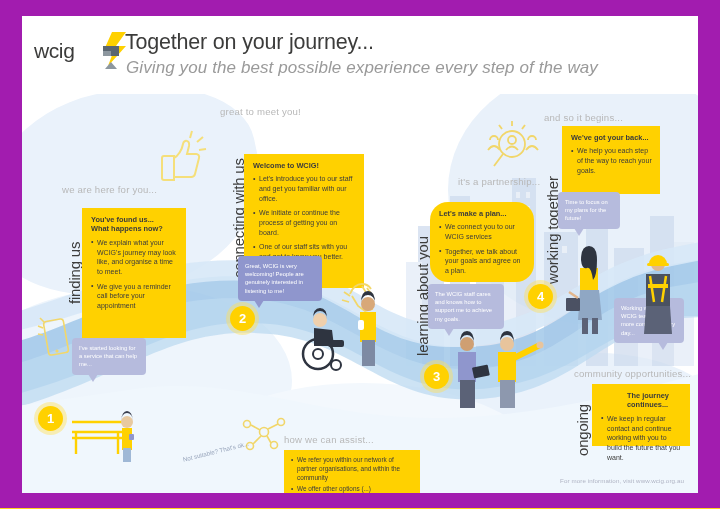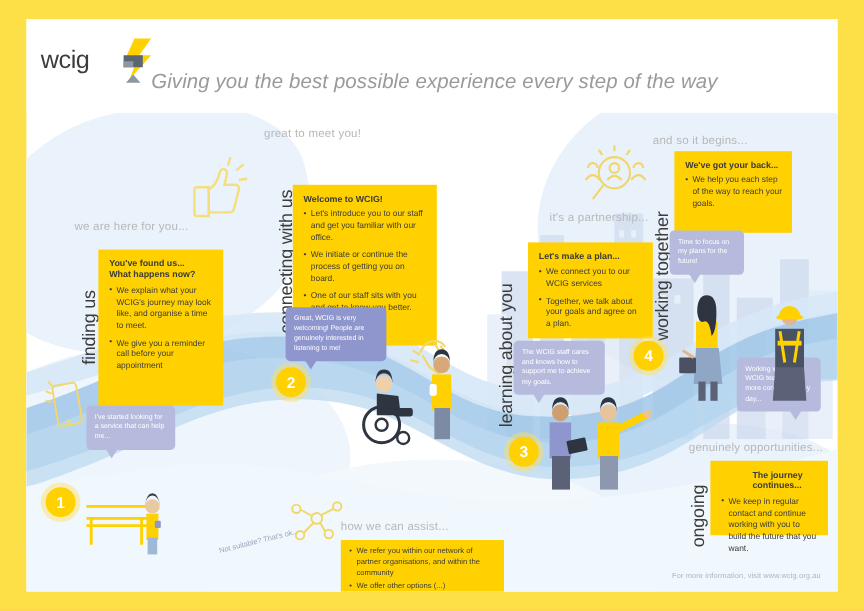--- a/index.html
+++ b/index.html
@@ -3,21 +3,21 @@
 <meta charset="utf-8">
 <style>
   html,body{margin:0;padding:0;}
   body{
     width:720px;height:509px;overflow:hidden;
     font-family:"Liberation Sans","DejaVu Sans",sans-serif;
     background:#ffd21e;
   }
   #poster{
     position:relative;width:720px;height:508px;
-    background:#fde047;
+    background:#a21caf;
     box-sizing:border-box;
   }
   
   .card{
     position:absolute;left:22px;top:16px;width:676px;height:477px;
     background:#ffffff;overflow:hidden;
   }
   
   .bg{position:absolute;pointer-events:none;}
   .blob-a{left:-40px;top:75px;width:280px;height:200px;background:#eaf2fb;border-radius:50%/60% 40% 55% 45%;transform:rotate(-12deg);}
@@ -148,20 +148,21 @@
     <div class="hdr">
       <div class="logo">
         <span class="logo-word">wcig</span>
         <svg class="logo-mark" width="40" height="48" viewBox="0 0 40 48">
           <path d="M20 2 L34 2 L24 16 L34 16 L16 36 L22 20 L12 20 Z" fill="#ffd100"></path>
           <path d="M11 16 L27 16 L27 26 L11 26 Z" fill="#5b6670"></path>
           <path d="M11 21 L19 21 L19 26 L11 26 Z" fill="#8d979f"></path>
           <path d="M13 39 L19 32 L25 39 Z" fill="#8d979f"></path>
         </svg>
       </div>
+      <div class="title">Together on your journey...</div>
       <div class="subtitle">Giving you the best possible experience every step of the way</div>
     </div>
 
     <div class="kicker" style="left:40px;top:168px;">we are here for you...</div>
     <div class="vlabel" style="left:44px;top:288px;">finding us</div>
 
     <div class="ybox" style="left:60px;top:192px;width:104px;height:130px;">
       <span class="bt" style="white-space: pre-line;">You've found us...
 What happens now?</span>
       <ul>
@@ -242,21 +243,21 @@
         <rect x="78" y="72" width="13" height="26" fill="#7d8aa3"></rect>
         <circle cx="84" cy="36" r="7" fill="#d8a878"></circle>
         <path d="M77 35 a7 8 0 0 1 14 0 q0 -12 -7 -12 t-7 12z" fill="#2e3440"></path>
         <rect x="74" y="52" width="6" height="10" rx="2" fill="#ffffff"></rect>
       </g>
     </svg>
 
     <div class="kicker" style="left:392px;top:160px;margin-left:44px;">it's a partnership...</div>
     <div class="vlabel" style="left:392px;top:340px;">learning about you</div>
 
-    <div class="ybox" style="left:418px;top:186px;width:104px;height:80px;">
+    <div class="ybox" style="left:408px;top:186px;width:104px;height:80px;border-radius:18px;">
       <span class="bt" style="white-space: pre-line;">Let's make a plan...</span>
       <ul>
         <li>We connect you to our WCIG services</li>
         <li>Together, we talk about your goals and agree on a plan.</li>
       </ul>
     </div>
 
     <div class="bubble lt" style="left:406px;top:268px;width:76px;">The WCIG staff cares and knows how to support me to achieve my goals.</div>
 
     <svg class="icon" style="left:318px;top:248px;" width="46" height="58" viewBox="0 0 46 58">
@@ -332,21 +333,21 @@
         <rect x="86" y="42" width="24" height="34" fill="#4a5160"></rect>
         <path d="M86 74 h24 l2 28 h-28 z" fill="#5b6277"></path>
         <rect x="88" y="52" width="20" height="4" fill="#ffd100"></rect>
         <path d="M90 44 l4 26 M106 44 l-4 26" stroke="#ffd100" stroke-width="2.5" fill="none"></path>
         <circle cx="98" cy="32" r="7" fill="#e2b78e"></circle>
         <path d="M89 32 a9 9 0 0 1 18 0 z" fill="#ffd100"></path>
         <rect x="87" y="31" width="22" height="3" rx="1.5" fill="#ffd100"></rect>
       </g>
     </svg>
 
-    <div class="kicker" style="left:552px;top:352px;">genuinely opportunities...</div>
+    <div class="kicker" style="left:552px;top:352px;">community opportunities...</div>
     <div class="vlabel" style="left:552px;top:440px;">ongoing</div>
 
     <div class="ybox" style="left:570px;top:368px;width:98px;height:62px;">
       <span class="bt" style="white-space: pre-line; margin-left: 26px;">The journey continues...</span>
       <ul>
         <li>We keep in regular contact and continue working with you to build the future that you want.</li>
       </ul>
     </div>
 
     <div class="kicker" style="left:262px;top:418px;">how we can assist...</div>

